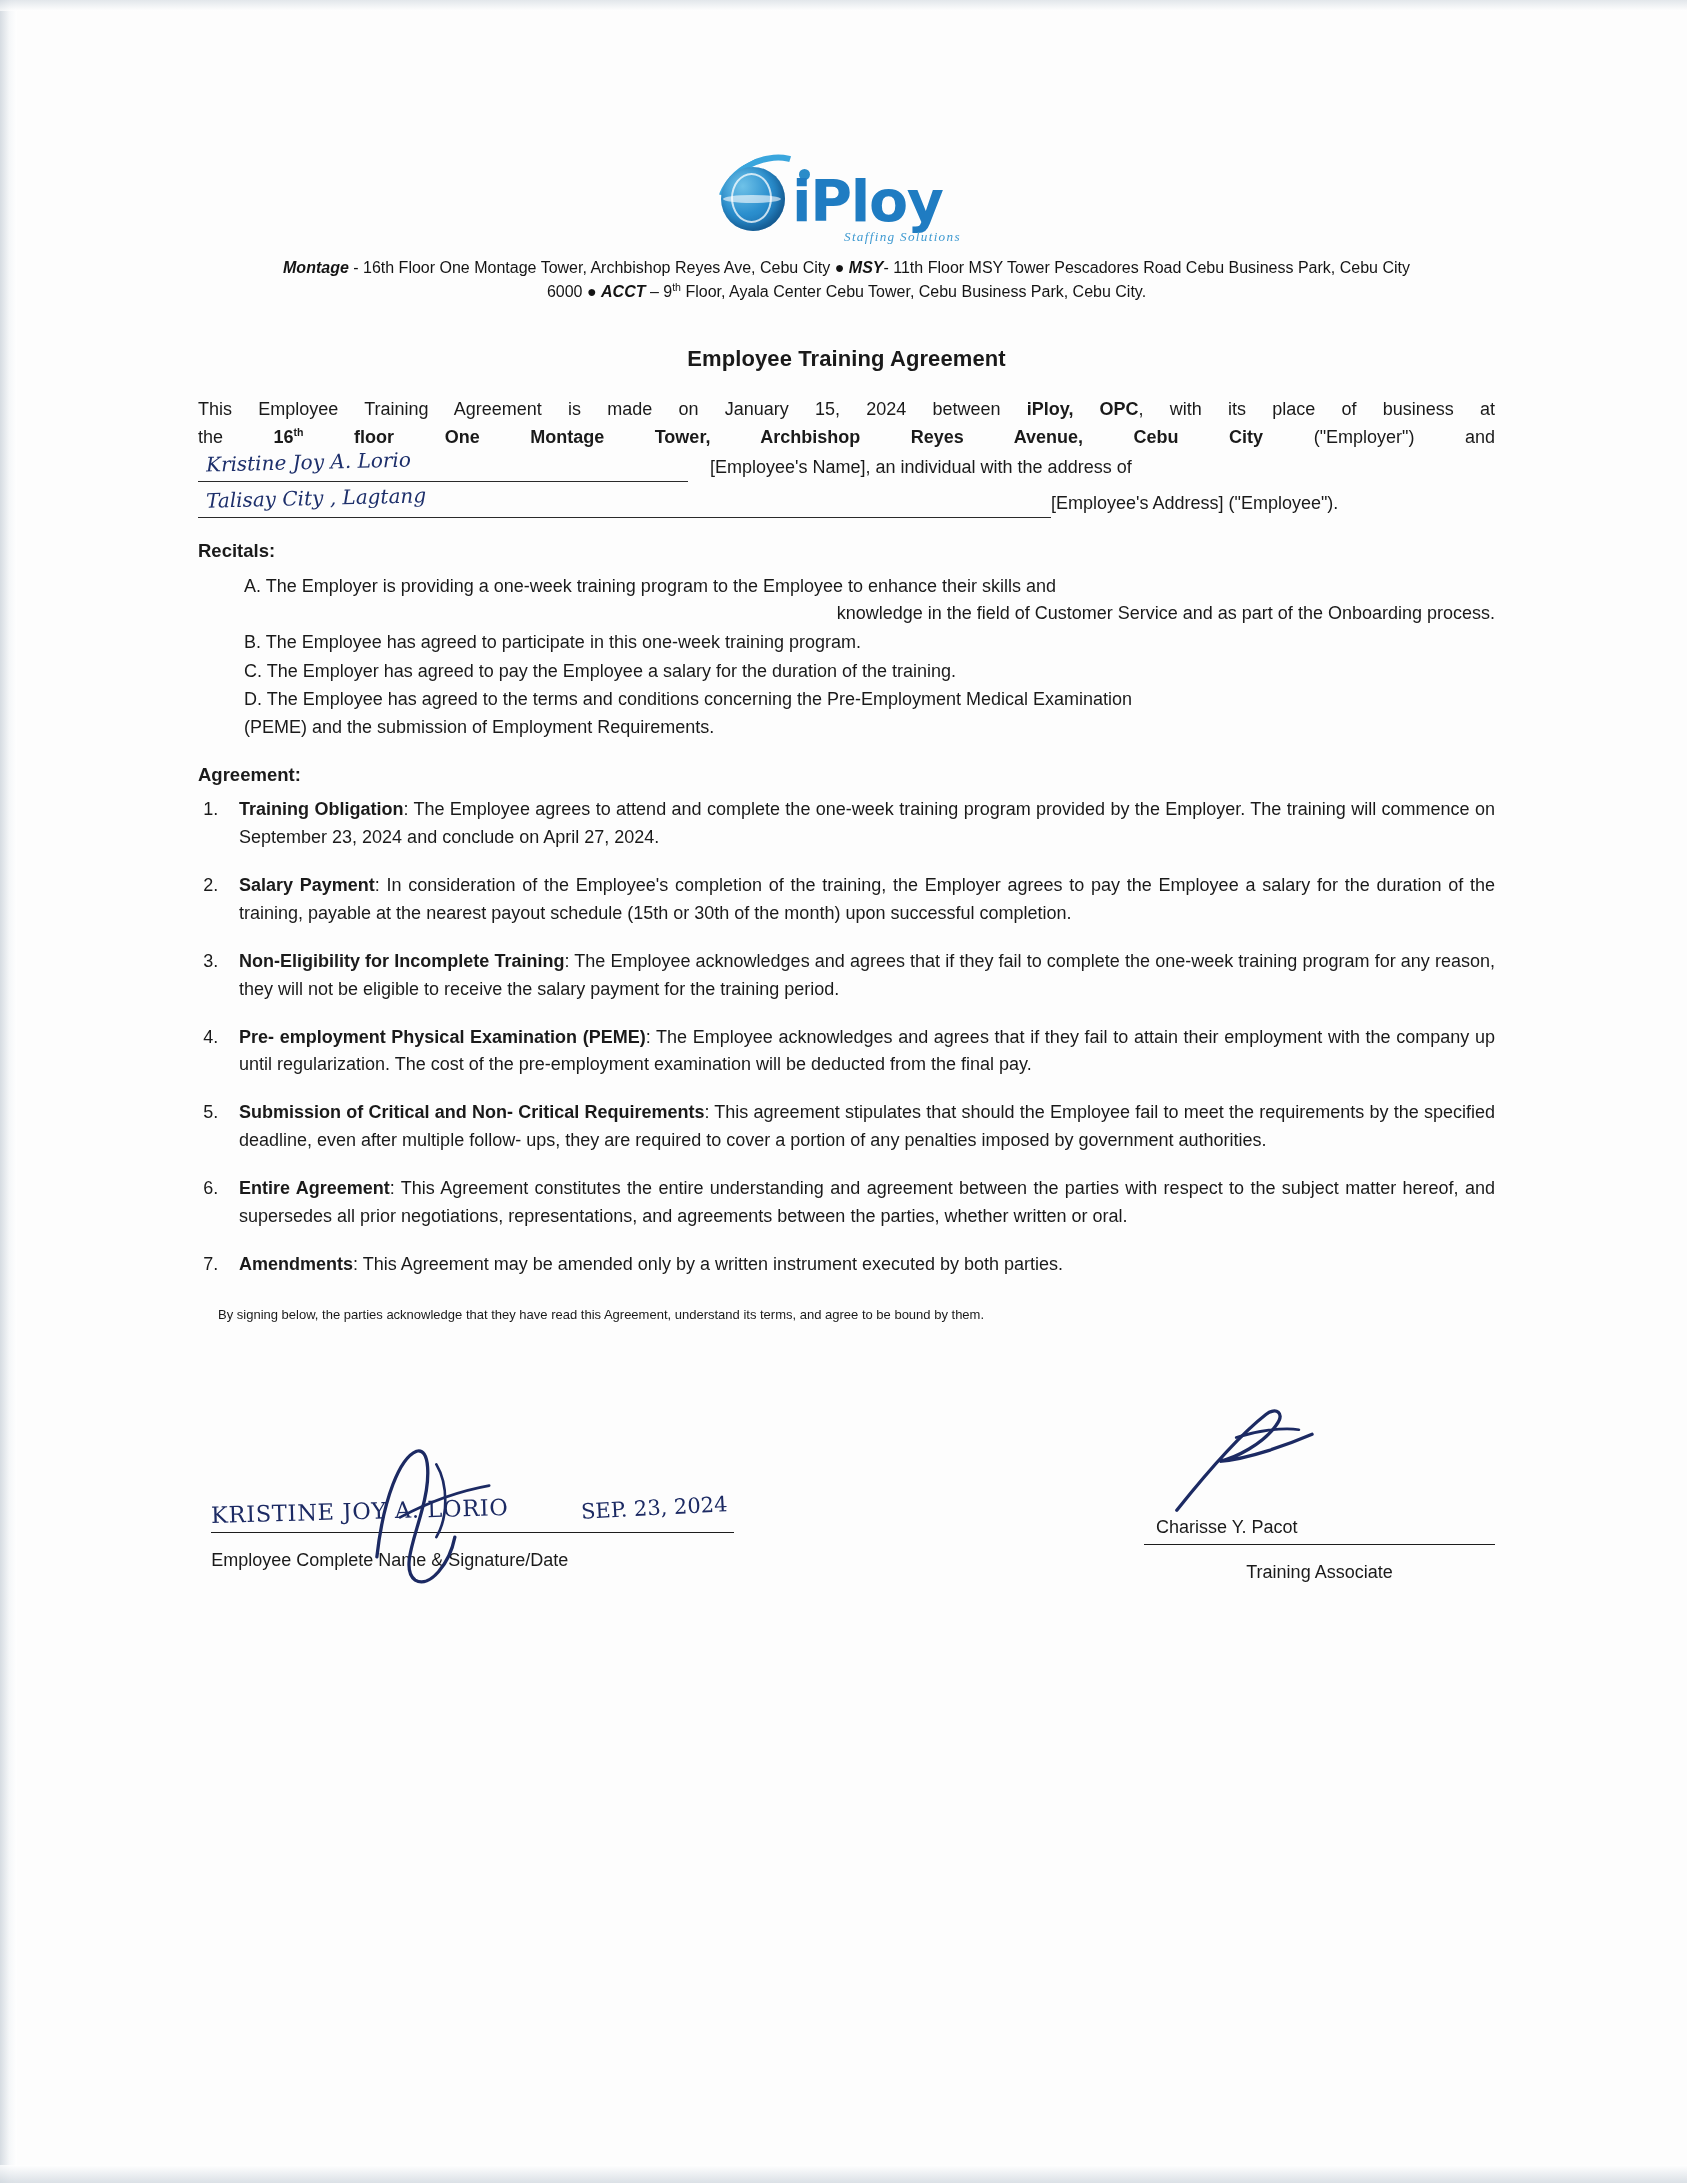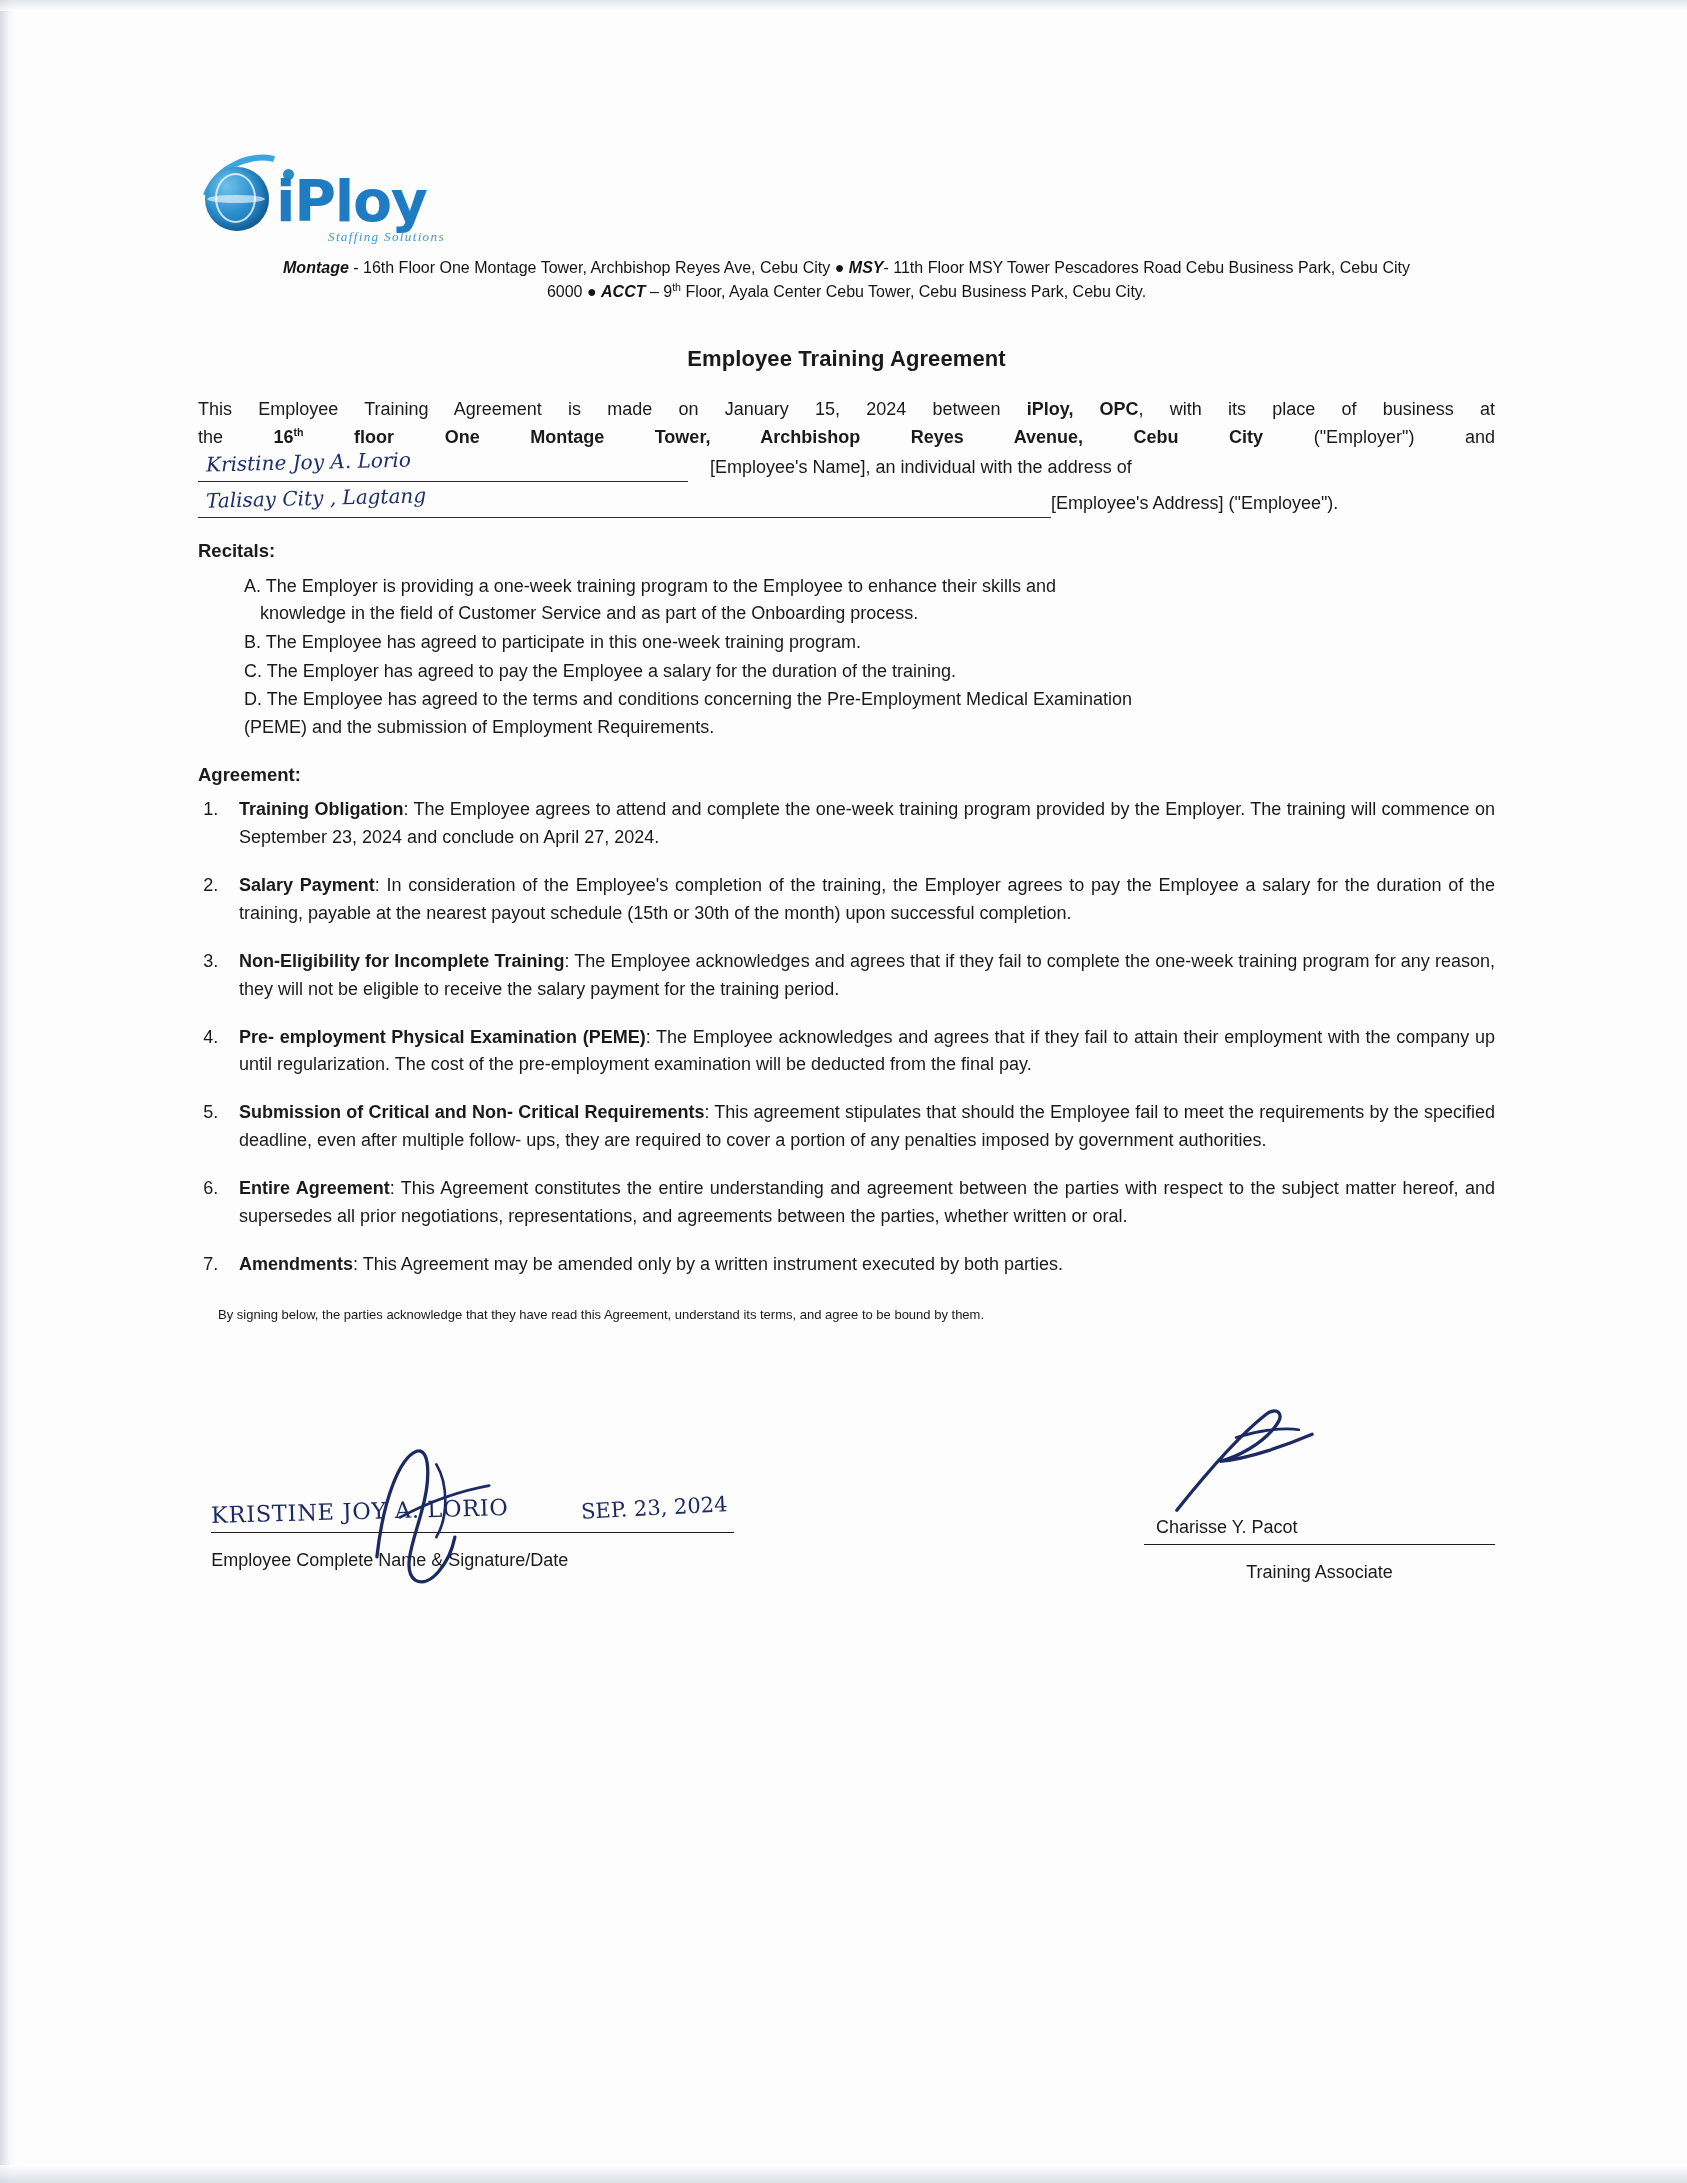--- a/index.html
+++ b/index.html
@@ -40,21 +40,21 @@
   }
   .content {
     position: absolute;
     left: 198px;
     top: 152px;
     width: 1297px;
   }
 
   
   .logo-wrap {
-    text-align: left;
+    text-align: center;
     margin-bottom: 4px;
   }
   .logo {
     display: inline-block;
     position: relative;
     height: 99px;
     width: 265px;
   }
   .logo-globe {
     position: absolute;
@@ -180,21 +180,21 @@
   .recitals {
     margin: 0 0 0 46px;
     font-size: 18px;
     line-height: 1.52;
   }
   .recital-item {
     margin-bottom: 1.3px;
     text-indent: 0;
     padding-left: 0;
   }
-  .recital-item .indent2 { display:block; margin-left: 16px; }
+  .recital-item .indent2 { display:block; margin-left: 16px; text-align: right; }
 
   ol.terms {
     list-style: none;
     margin: 8px 0 0 0;
     padding: 0;
     font-size: 18px;
     line-height: 1.55;
   }
   ol.terms > li {
     position: relative;

